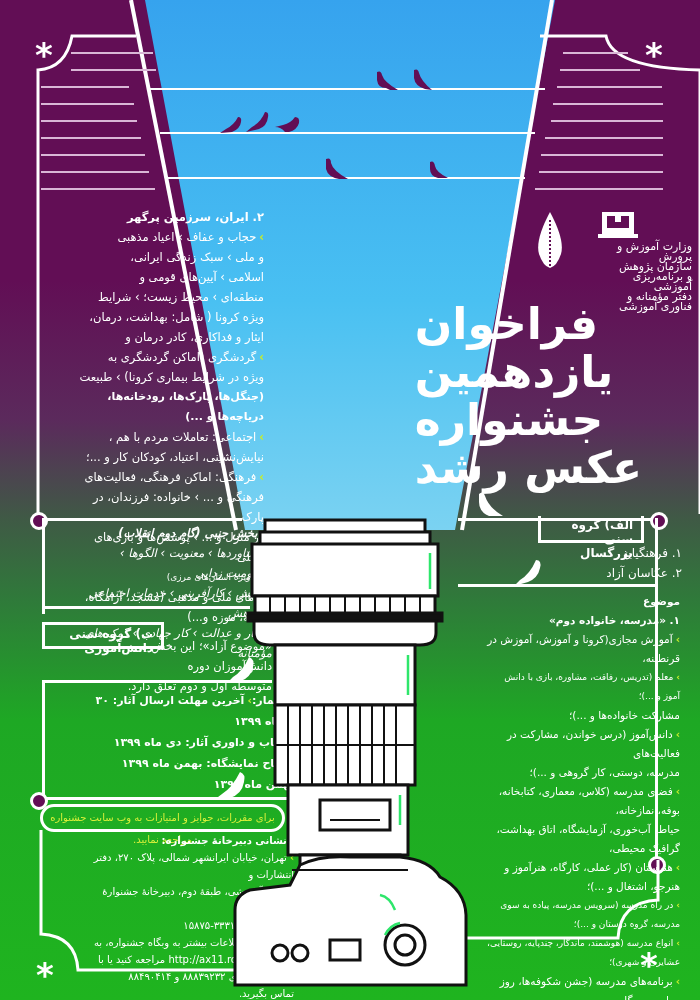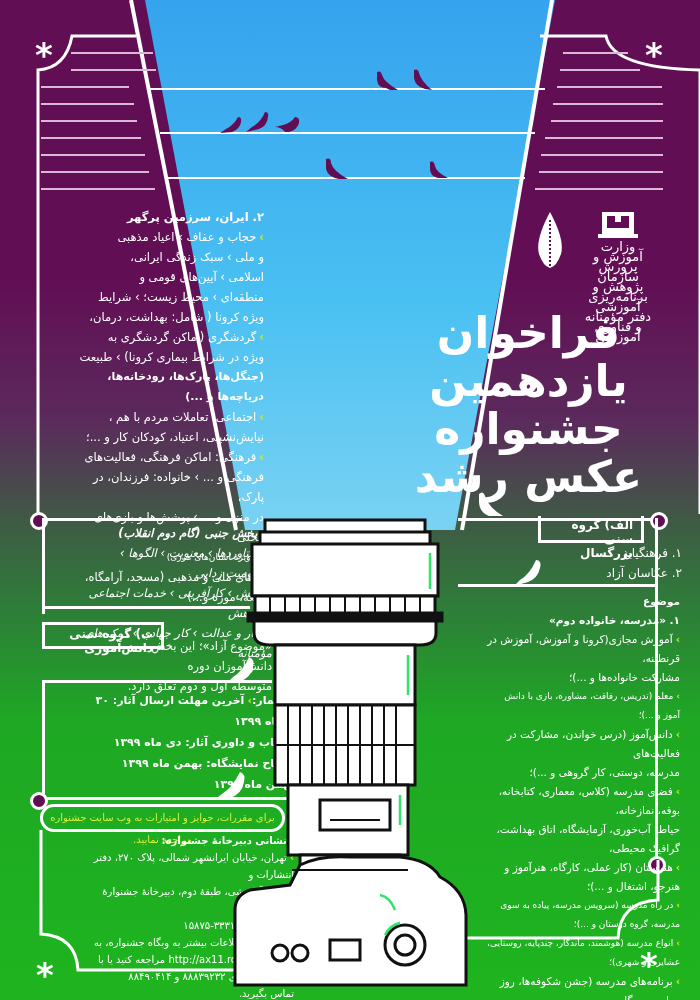--- a/index.html
+++ b/index.html
@@ -12,22 +12,22 @@
   .wire{position:absolute;height:2px;background:#fff;}
   .bird{position:absolute;fill:#620e55;}
   .frame{position:absolute;border:3px solid #fff;box-sizing:border-box;}
   .lines{position:absolute;}
   .lines div{height:2px;background:#d9b7d6;margin-bottom:15px;}
   .star{position:absolute;color:#fff;font-size:34px;font-weight:bold;line-height:1;}
   .txt{position:absolute;direction:rtl;text-align:right;color:#fff;font-size:11.5px;line-height:20px;margin-left:32px;}
   .chev{color:#c6ee2a;font-weight:bold;margin-left:3px;}
   .dot{position:absolute;width:12px;height:12px;border-radius:50%;background:#620e55;border:3px solid #fff;box-sizing:content-box;}
   .hline{position:absolute;height:3px;background:#fff;}
-  .title{position:absolute;right:58px;top:309px;direction:rtl;text-align:center;color:#fff;font-weight:bold;font-size:44px;line-height:48px;}
-  .logo-text{position:absolute;color:#fff;font-size:13px;line-height:10px;direction:rtl;text-align:center;}
+  .title{position:absolute;right:58px;top:300px;direction:rtl;text-align:left;color:#fff;font-weight:bold;font-size:44px;line-height:48px;}
+  .logo-text{position:absolute;color:#fff;font-size:11px;line-height:10px;direction:rtl;margin-left:36px;}
   .tag{position:absolute;background:transparent;border:3px solid #fff;color:#fff;font-weight:bold;font-size:12px;direction:rtl;text-align:right;padding:2px 8px;box-sizing:border-box;}
   .note{position:absolute;border:3px solid #fff;color:#d8f03a;font-size:10px;direction:rtl;text-align:center;box-sizing:border-box;line-height:22px;}
   .camera{position:absolute;left:230px;top:505px;width:240px;height:490px;}
 </style>
 </head>
 <body>
 
 <div class="poster">
 
   <div class="sky"></div>
@@ -125,20 +125,21 @@
   </div>
 
   <div class="txt" style="left:42px;top:207px;width:190px;">
     <div style="font-weight:bold;">۲. ایران، سرزمین پرگهر</div>
     <div id="iran-lines">
         <div><span class="chev">›</span><span>حجاب و عفاف › اعیاد مذهبی</span></div>
         <div><span>و ملی › سبک زندگی ایرانی،</span></div>
         <div><span>اسلامی › آیین‌های قومی و</span></div>
         <div><span>منطقه‌ای › محیط زیست؛ › شرایط</span></div>
         <div><span>ویژه کرونا ( شامل: بهداشت، درمان،</span></div>
+        <div><span>ایثار و فداکاری، کادر درمان و</span></div>
         <div><span class="chev">›</span><span>گردشگری (اماکن گردشگری به</span></div>
         <div><span>ویژه در شرایط بیماری کرونا) › طبیعت</span></div>
         <div style="font-size: 11px; font-weight: bold;"><span>(جنگل‌ها، پارک‌ها، رودخانه‌ها، دریاچه‌ها و ...)</span></div>
         <div><span class="chev">›</span><span>اجتماعی: تعاملات مردم با هم ،</span></div>
         <div><span>نیایش‌نشینی، اعتیاد، کودکان کار و ...؛</span></div>
         <div><span class="chev">›</span><span>فرهنگی: اماکن فرهنگی، فعالیت‌های</span></div>
         <div><span>فرهنگی و ... › خانواده: فرزندان، در پارک،</span></div>
         <div><span>در منزل و ... › پوشش‌ها و بازی‌های محلی</span></div>
         <div style="font-size: 9px;"><span>(به ویژه استان‌های مرزی)</span></div>
         <div><span>بناهای ملی و مذهبی (مسجد، آرامگاه، قلعه، موزه و...)</span></div>
@@ -215,22 +216,22 @@
   </div>
   <div class="hline" style="left:458px;top:584px;width:200px"></div>
   <div class="frame" style="left:655px;top:518px;width:3px;height:345px;border:none;background:#fff"></div>
   <div class="dot" style="left:648px;top:856px"></div>
 
   <div class="txt" style="left:455px;top:592px;width:193px;font-size:10.5px;line-height:19px;">
     <div style="font-weight:bold;">موضوع</div>
     <div style="font-weight:bold;">۱. «مدرسه، خانواده دوم»</div>
     <div id="topic-lines">
         <div><span class="chev">›</span><span>آموزش مجازی(کرونا و آموزش، آموزش در قرنطینه،</span></div>
+        <div style="font-size: 9px;"><span class="chev">›</span><span>معلم (تدریس، رفاقت، مشاوره، بازی با دانش آموز و ...)؛</span></div>
         <div><span>مشارکت خانواده‌ها و ...)؛</span></div>
-        <div style="font-size: 9px;"><span class="chev">›</span><span>معلم (تدریس، رفاقت، مشاوره، بازی با دانش آموز و ...)؛</span></div>
         <div><span class="chev">›</span><span>دانش‌آموز (درس خواندن، مشارکت در فعالیت‌های</span></div>
         <div><span>مدرسه، دوستی، کار گروهی و ...)؛</span></div>
         <div><span class="chev">›</span><span>فضای مدرسه (کلاس، معماری، کتابخانه، بوفه، نمازخانه،</span></div>
         <div><span>حیاط، آب‌خوری، آزمایشگاه، اتاق بهداشت، گرافیک محیطی،</span></div>
         <div><span class="chev">›</span><span>هنرستان (کار عملی، کارگاه، هنرآموز و هنرجو، اشتغال و ...)؛</span></div>
         <div style="font-size: 9px;"><span class="chev">›</span><span>در راه مدرسه (سرویس مدرسه، پیاده به سوی مدرسه، گروه دوستان و ...)؛</span></div>
         <div style="font-size: 9px;"><span class="chev">›</span><span>انواع مدرسه (هوشمند، ماندگار، چندپایه، روستایی، عشایری و شهری)؛</span></div>
         <div><span class="chev">›</span><span>برنامه‌های مدرسه (جشن شکوفه‌ها، روز معلم، صبحگاه، پرچم،</span></div>
       </div>
   </div>

